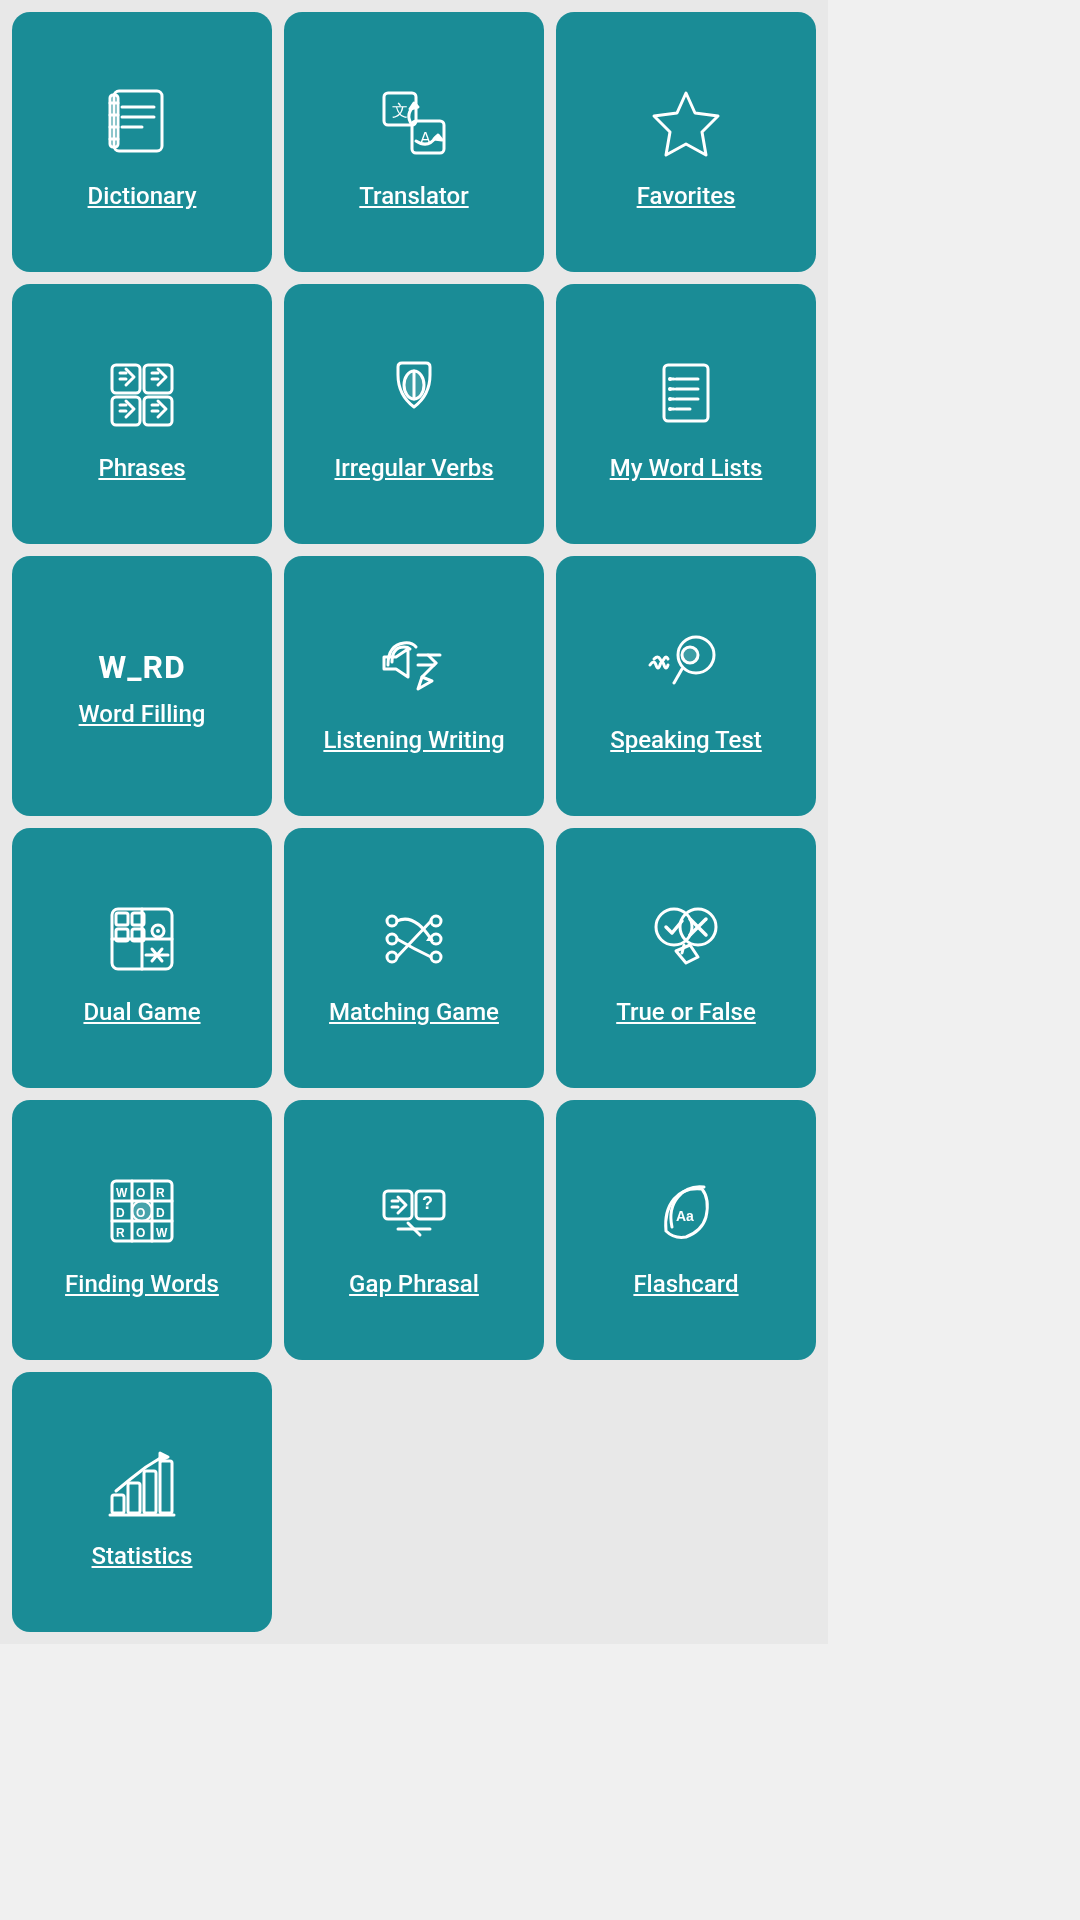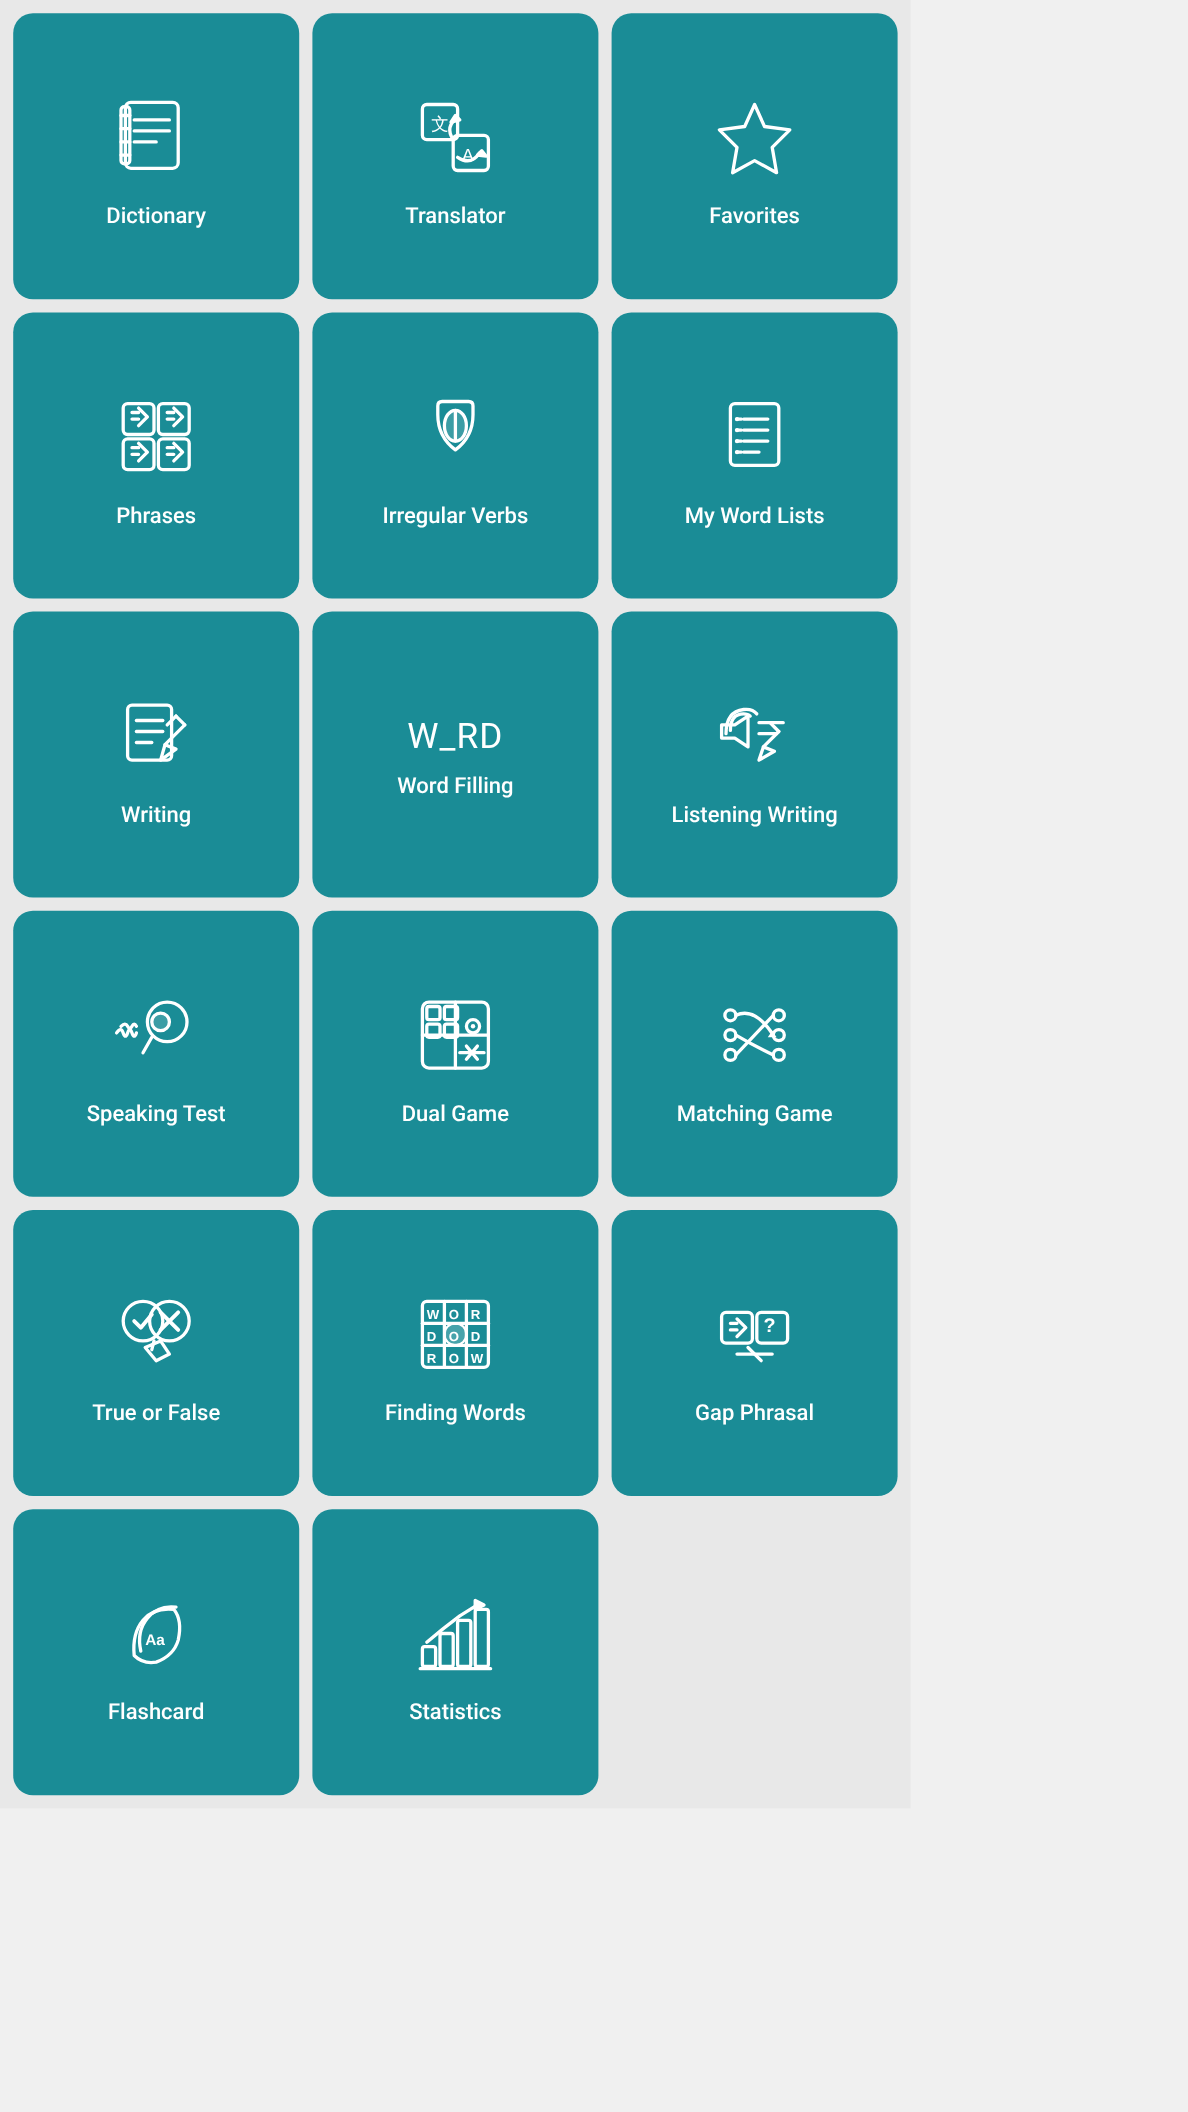--- a/index.html
+++ b/index.html
@@ -40,29 +40,30 @@
       width: 80px;
       height: 80px;
       fill: none;
       stroke: white;
       stroke-width: 3;
       stroke-linecap: round;
       stroke-linejoin: round;
     }
     .card-label {
       color: white;
-      font-size: 20px;
+      font-size: 24px;
       font-weight: 500;
       text-align: left;
       line-height: 1.2;
+      text-decoration: underline;
     }
     .word-filling-text {
       color: white;
       font-size: 32px;
-      font-weight: normal;
+      font-weight: bold;
       text-align: center;
       margin-bottom: 14px;
       letter-spacing: 1px;
     }
   </style>
 </head>
 <body>
 
 <div class="grid">
 
@@ -155,35 +156,20 @@
         <line x1="30" y1="24" x2="52" y2="24"></line>
         <line x1="30" y1="34" x2="52" y2="34"></line>
         <line x1="30" y1="44" x2="52" y2="44"></line>
         <line x1="30" y1="54" x2="44" y2="54"></line>
       </svg>
     </div>
     <span class="card-label">My Word Lists</span>
   </div>
 
 
-  <div class="card">
-    <div class="card-icon">
-      <svg viewBox="0 0 80 80">
-        <rect x="14" y="12" width="40" height="50" rx="4"></rect>
-        <line x1="22" y1="26" x2="46" y2="26"></line>
-        <line x1="22" y1="36" x2="46" y2="36"></line>
-        <line x1="22" y1="46" x2="36" y2="46"></line>
-        <line x1="48" y1="48" x2="66" y2="30"></line>
-        <path d="M44 62 L48 48 L58 52 Z"></path>
-        <line x1="66" y1="30" x2="58" y2="22"></line>
-        <line x1="58" y1="22" x2="50" y2="30"></line>
-      </svg>
-    </div>
-    <span class="card-label">Writing</span>
-  </div>
 
   <div class="card">
     <div class="word-filling-text">W_RD</div>
     <span class="card-label">Word Filling</span>
   </div>
 
 
   <div class="card">
     <div class="card-icon">
       <svg viewBox="0 0 80 80">

